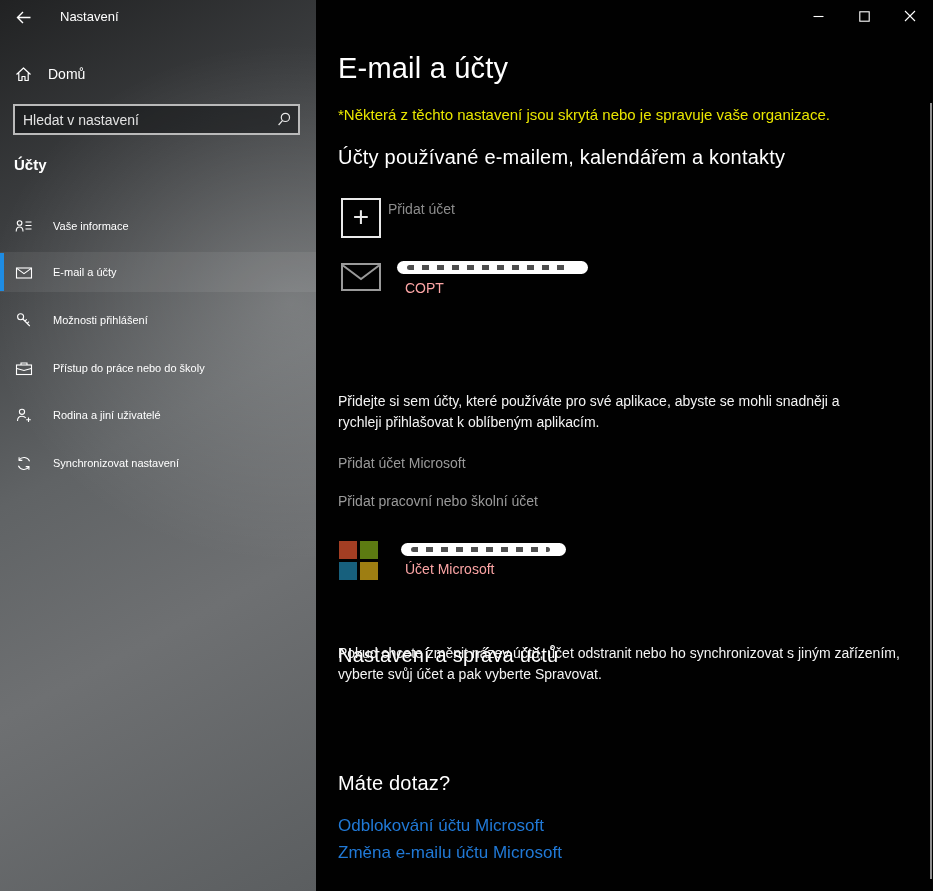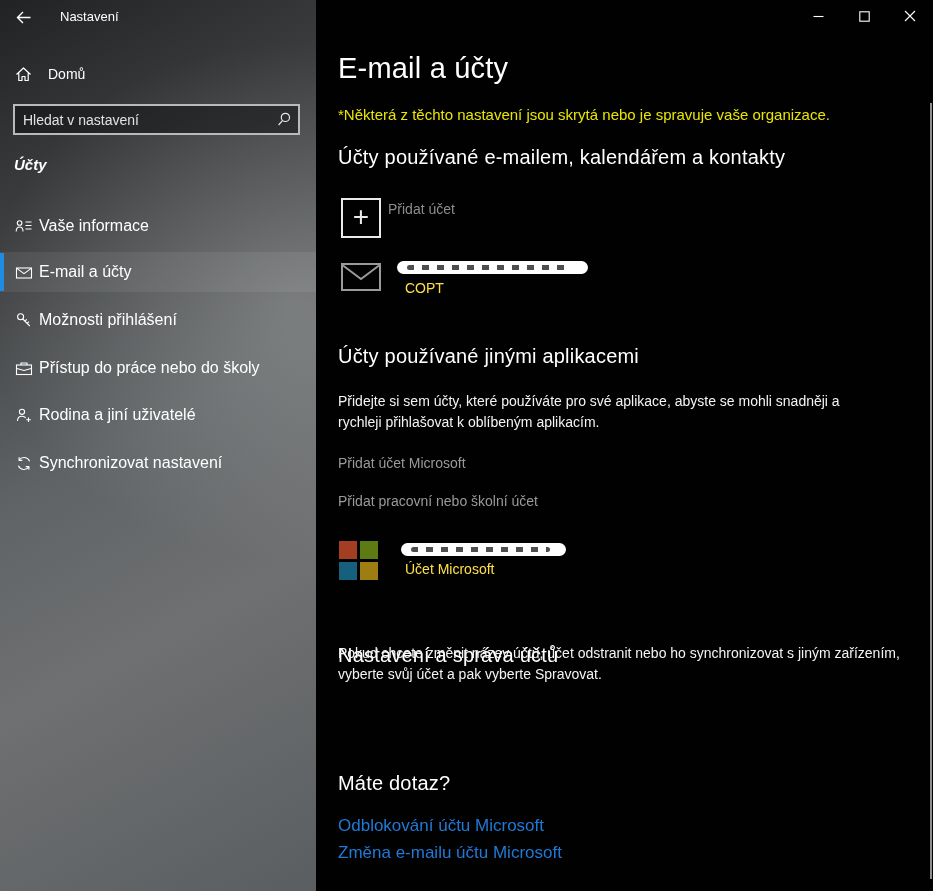--- a/index.html
+++ b/index.html
@@ -27,28 +27,28 @@
     border:2px solid #bababa; background:rgba(16,18,20,0.55);
     display:flex; align-items:center;
   }
   .search-box input {
     flex:1; border:none; outline:none; background:transparent;
     font-family:inherit; font-size:14px; color:#f0f0f0; padding:0 8px;
   }
   .search-box input::placeholder { color:#e2e2e2; opacity:1; }
   .search-glyph { width:28px; display:flex; justify-content:center; align-items:center; }
 
-  .sidebar-section-title { position:absolute; left:14px; top:156px; font-size:15px; font-weight:bold; color:#ffffff;font-style:italic; }
+  .sidebar-section-title { position:absolute; left:14px; top:156px; font-size:15px; font-weight:bold; color:#ffffff; }
 
   .nav-item {
     position:absolute; left:0; width:316px; height:40px;
     display:flex; align-items:center; cursor:pointer;
   }
   .nav-item .nav-icon { margin-left:15px; width:18px; display:flex; justify-content:center; }
-  .nav-item .nav-label { margin-left:6px; font-size:16px; color:#ffffff; }
+  .nav-item .nav-label { margin-left:20px; font-size:11px; color:#ffffff; }
   .nav-item.selected { background:rgba(255,255,255,0.07); }
   .nav-item .accent-bar { display:none; }
   .nav-item.selected .accent-bar {
     display:block; position:absolute; left:0; top:1px; width:4px; height:38px; background:#1e8ce3;
   }
 
   
   #main { position:absolute; left:316px; top:0; width:617px; height:891px; background:#010101; }
 
   .win-controls { position:absolute; right:0; top:0; height:32px; display:flex; }
@@ -58,21 +58,21 @@
   .org-notice { position:absolute; left:22px; top:106px; font-size:15px; color:#e9e600; }
 
   .h2 { position:absolute; left:22px; font-size:20px; font-weight:300; color:#ffffff; letter-spacing:0.2px; }
   .para { position:absolute; left:22px; font-size:14px; line-height:21px; color:#f4f4f4; }
 
   .add-account-btn { position:absolute; left:25px; top:198px; width:40px; height:40px; border:2px solid #eaeaea; display:flex; align-items:center; justify-content:center; cursor:pointer; }
   .add-account-btn .plus { font-size:28px; font-weight:300; color:#eaeaea; line-height:1; margin-top:-3px; }
   .add-account-label { position:absolute; left:72px; top:201px; font-size:14px; color:#8d8d8d; }
 
   .mail-account-row { position:absolute; left:25px; top:260px; width:560px; height:40px; cursor:pointer; }
-  .muted-sub { font-size:14px; color:#fde047; }
+  .muted-sub { font-size:14px; color:#fca5a5; }
 
   .text-link-gray { position:absolute; left:22px; font-size:14px; color:#9a9a9a; cursor:pointer; }
 
   .ms-account-row { position:absolute; left:23px; top:540px; width:560px; height:42px; cursor:pointer; }
   .ms-logo { position:absolute; left:0; top:1px; width:39px; height:39px; display:grid; grid-template-columns:18px 18px; grid-template-rows:18px 18px; gap:3px; }
   .ms-sq-tl { background:#a33e23; } .ms-sq-tr { background:#5d7b12; }
   .ms-sq-bl { background:#17607d; } .ms-sq-br { background:#9e7e12; }
 
   .redact { position:absolute; height:13px; background:#ffffff; border-radius:8px; overflow:hidden; }
   .redact::before {
@@ -238,21 +238,20 @@
       <span style="position:absolute;left:0;top:3px;">
         <svg width="40" height="28" viewBox="0 0 40 28">
             <rect x="1" y="1" width="38" height="26" stroke="#9a9a9a" stroke-width="2" fill="none"></rect>
             <path d="M2 2.5 L20 16 L38 2.5" stroke="#9a9a9a" stroke-width="2" fill="none"></path>
           </svg>
       </span>
       <span class="redact" style="left:56px; top:1px; width:191px;"></span>
       <span class="muted-sub" style="position:absolute; left:64px; top:20px;">COPT</span>
     </div>
 
-    <div class="h2" style="top:345px">Účty používané jinými aplikacemi</div>
     <div class="para" style="top:391px; width:505px;">Přidejte si sem účty, které používáte pro své aplikace, abyste se mohli snadněji a rychleji přihlašovat k oblíbeným aplikacím.</div>
 
     <div class="text-link-gray" style="top:455px">Přidat účet Microsoft</div>
     <div class="text-link-gray" style="top:493px">Přidat pracovní nebo školní účet</div>
 
     <div class="ms-account-row">
       <span class="ms-logo">
         <span class="ms-sq-tl"></span>
         <span class="ms-sq-tr"></span>
         <span class="ms-sq-bl"></span>

